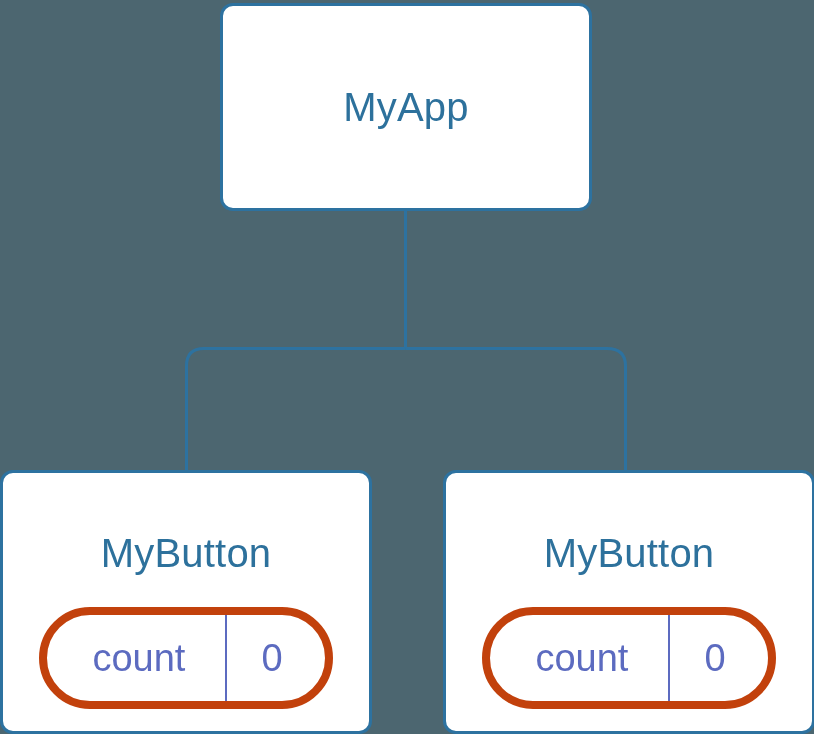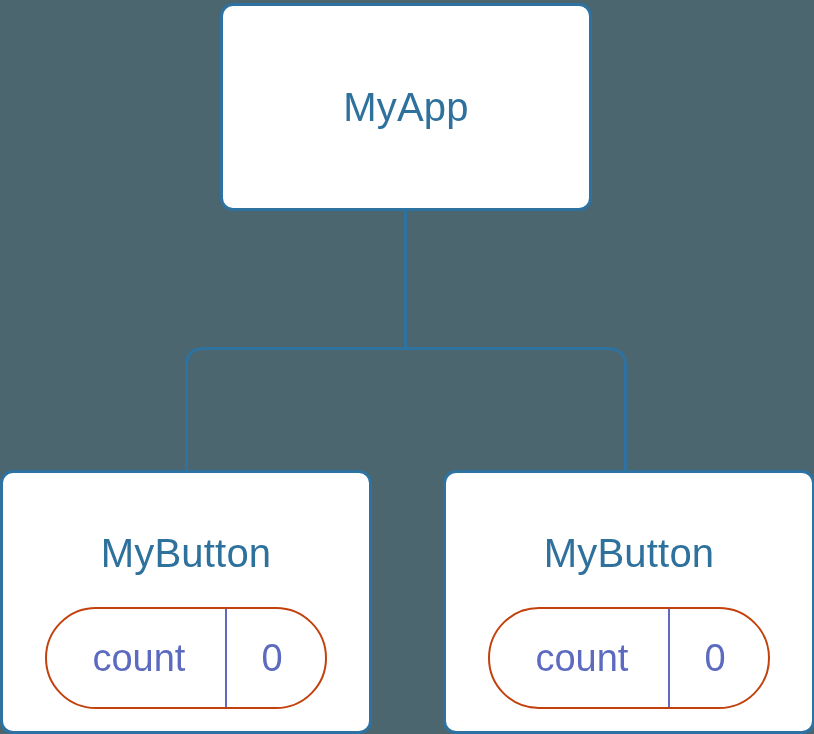--- a/index.html
+++ b/index.html
@@ -73,21 +73,21 @@
     letter-spacing: 0.2px;
     white-space: nowrap;
   }
 
   
   .pill {
     margin-top: 34px;
     height: 102px;
     display: flex;
     align-items: stretch;
-    border: 2px solid #c2410c;
+    border: 8px solid #c2410c;
     border-radius: 51px;
     box-sizing: border-box;
     background: #ffffff;
     overflow: hidden;
   }
   .pill-key {
     display: flex;
     align-items: center;
     justify-content: center;
     padding: 0 40px 0 45px;

